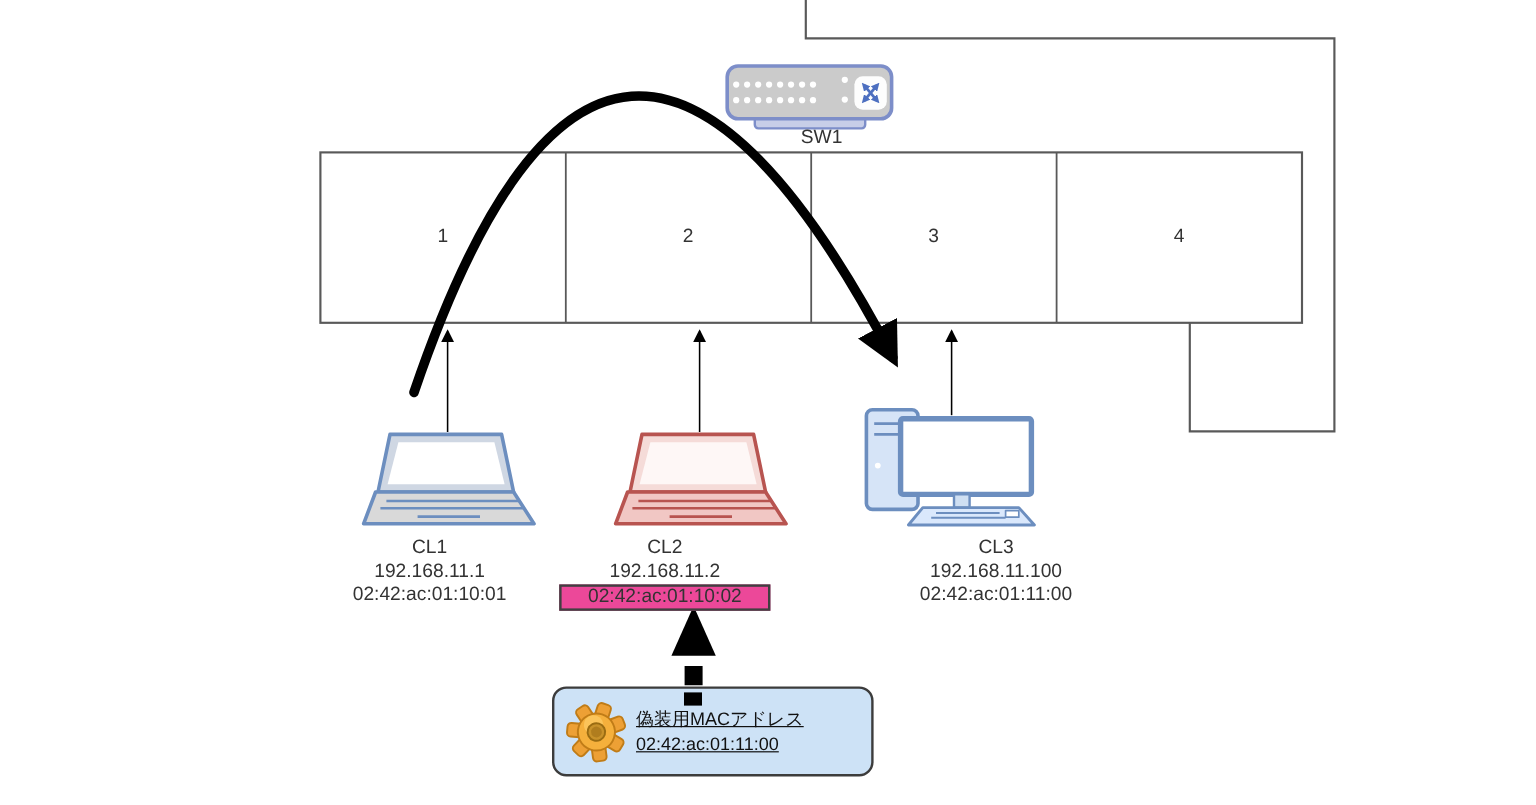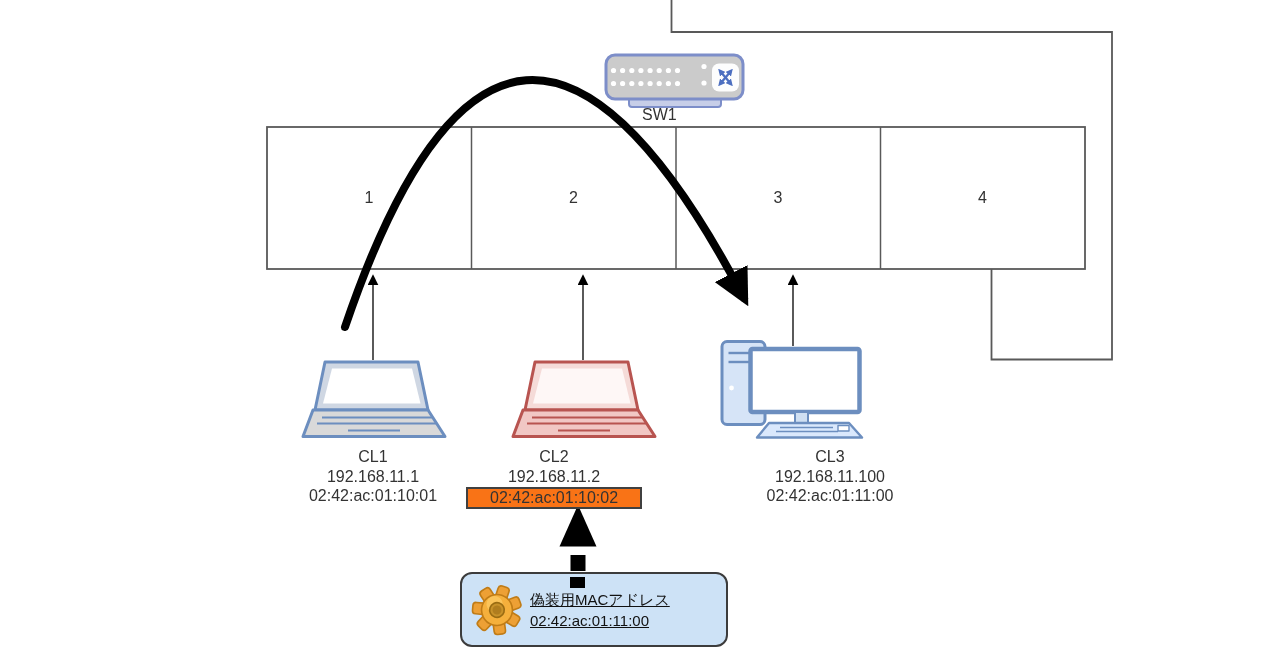--- a/index.html
+++ b/index.html
@@ -23,30 +23,30 @@
     border: 2px solid #404040; background: #ffffff;
     display: flex; align-items: center; justify-content: center;
     font-size: 16px;
   }
   .port-label {
     top: 188px; height: 20px; width: 204px;
     text-align: center; font-size: 16px; line-height: 20px;
   }
   .sw1-label {
     left: 642px; top: 106px; width: 60px;
-    text-align: left; font-size: 16px;
+    text-align: right; font-size: 16px;
   }
   .client-label {
     top: 447px; width: 176px; text-align: center;
     font-size: 16px; line-height: 19.5px;
   }
   .client-label .mac-boxed {
     display: inline-block;
     border: 2px solid #404040;
-    background: #f97316;
+    background: #ec4899;
     padding: 0 22px;
     line-height: 17.5px;
     margin-top: 1px;
   }
   .spoof-box {
     left: 460px; top: 572px; width: 264px; height: 71px;
     background: #cde2f6;
     border: 2px solid #3c3c3c;
     border-radius: 12px;
     display: flex; align-items: center;
@@ -159,21 +159,21 @@
   </svg>
 
 
   <div class="overlay port-label" style="left:267px">1</div>
   <div class="overlay port-label" style="left:471.5px">2</div>
   <div class="overlay port-label" style="left:676px">3</div>
   <div class="overlay port-label" style="left:880.5px">4</div>
 
   <div class="overlay sw1-label">SW1</div>
 
-  <div class="overlay client-label" style="left:285px">
+  <div class="overlay client-label" style="left:270px">
     <div>CL1</div>
     <div>192.168.11.1</div>
     <div>02:42:ac:01:10:01</div>
   </div>
 
   <div class="overlay client-label" style="left:466px">
     <div>CL2</div>
     <div>192.168.11.2</div>
     <div><span class="mac-boxed">02:42:ac:01:10:02</span></div>
   </div>

